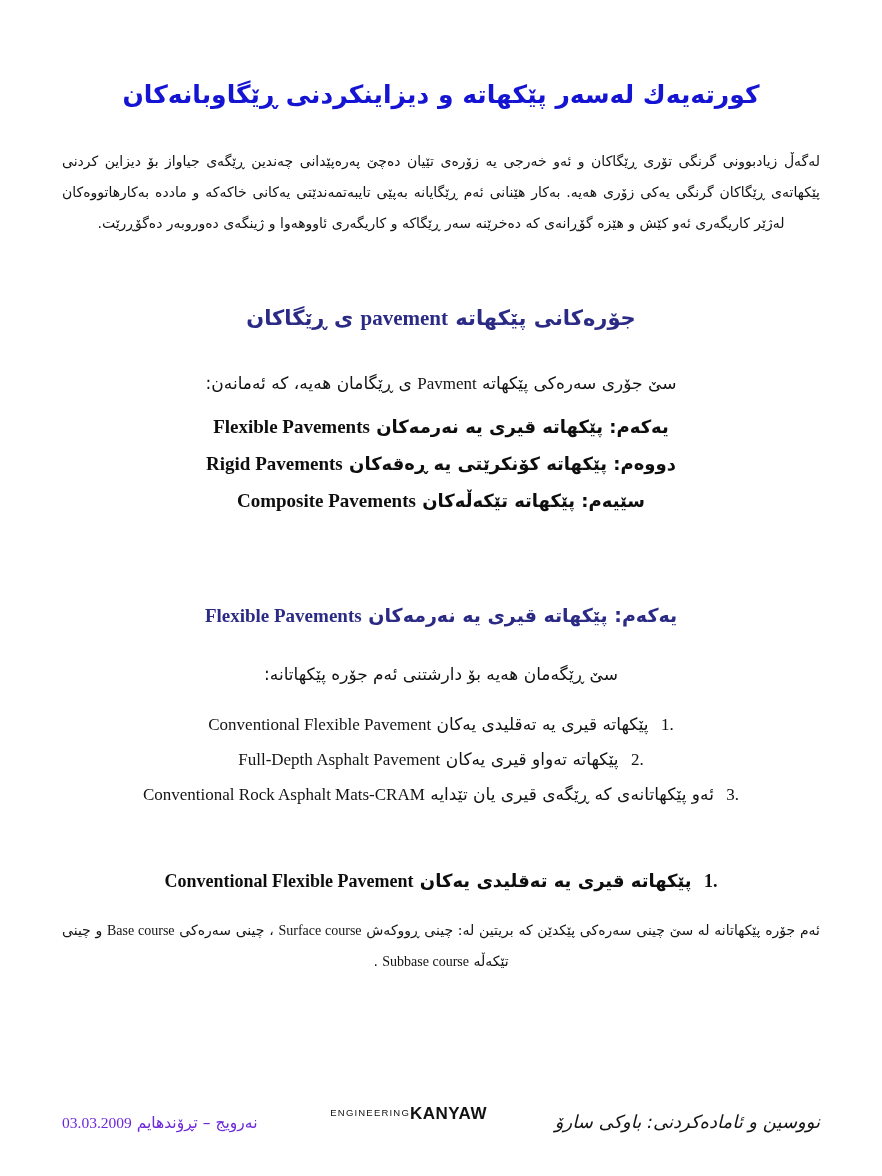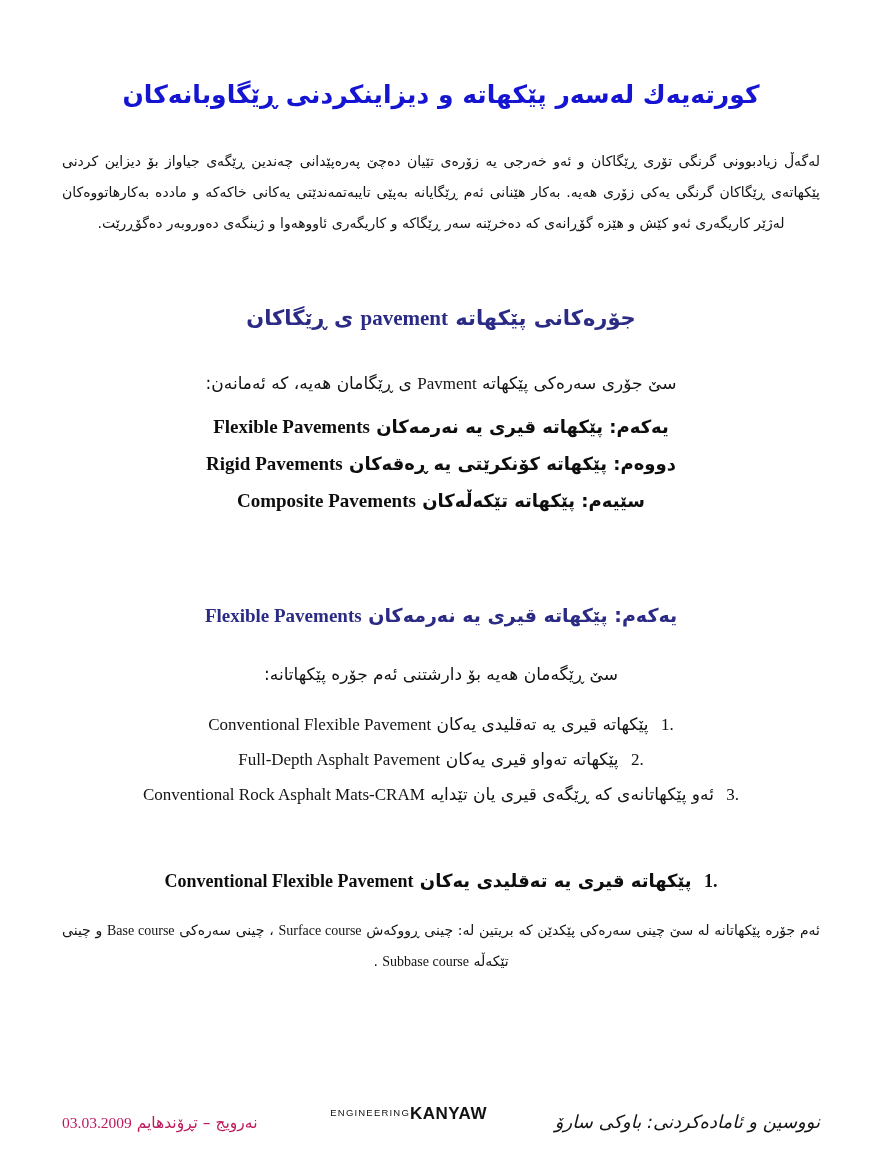--- a/index.html
+++ b/index.html
@@ -251,21 +251,21 @@
     color: #141414;
     font-style: italic;
   }
   .footer-left {
     position: absolute;
     left: 0;
     bottom: 18px;
     direction: rtl;
     font-family: "DejaVu Sans", "Liberation Serif", serif;
     font-size: 15.5px;
-    color: #be185d;
+    color: #6d28d9;
   }
   .footer-left .date {
     font-family: "Liberation Serif", "DejaVu Serif", serif;
     unicode-bidi: isolate;
     direction: ltr;
   }
 </style>
 </head>
 <body>
 

